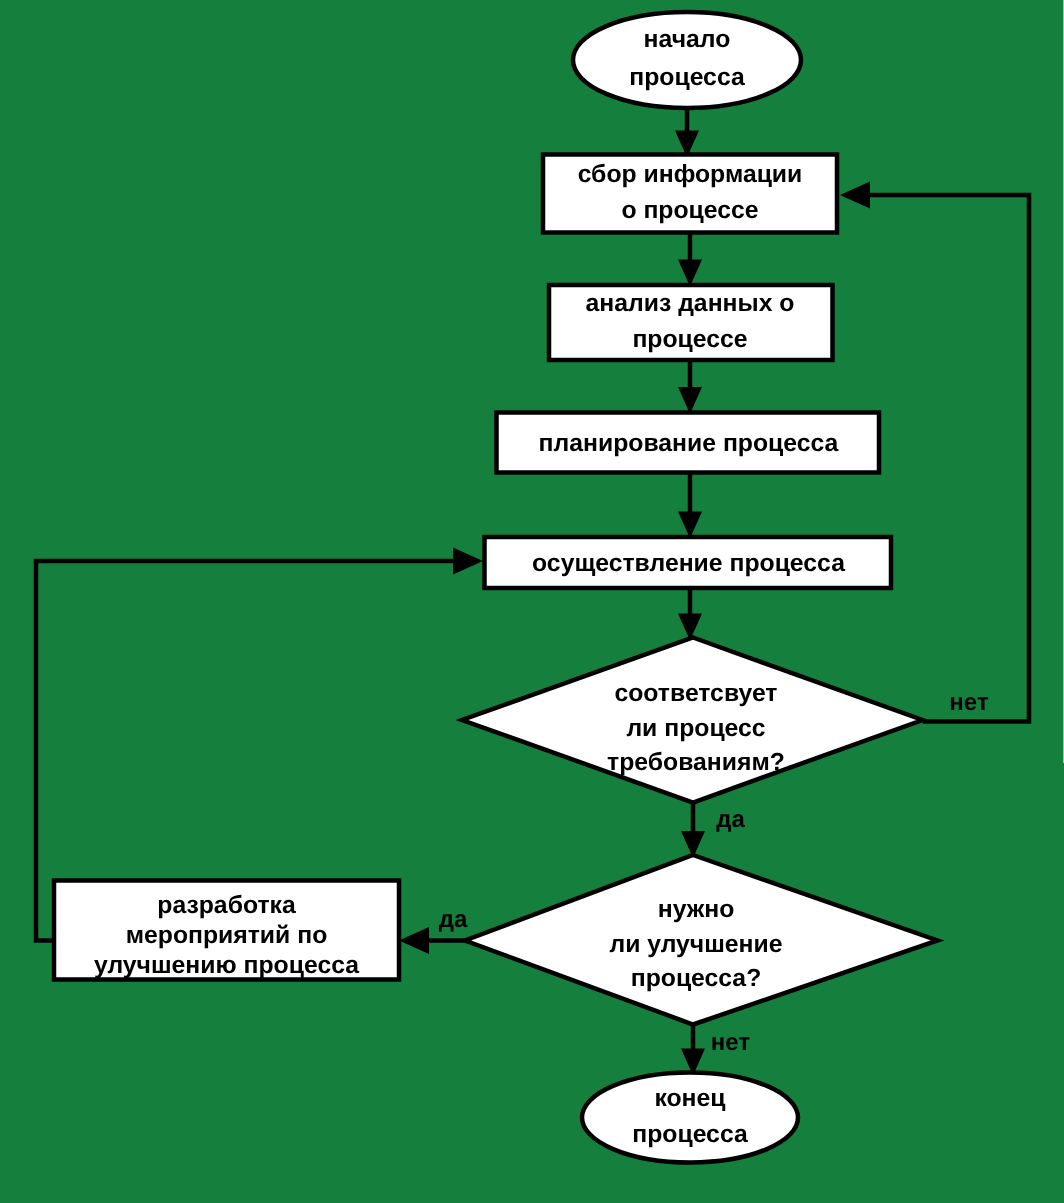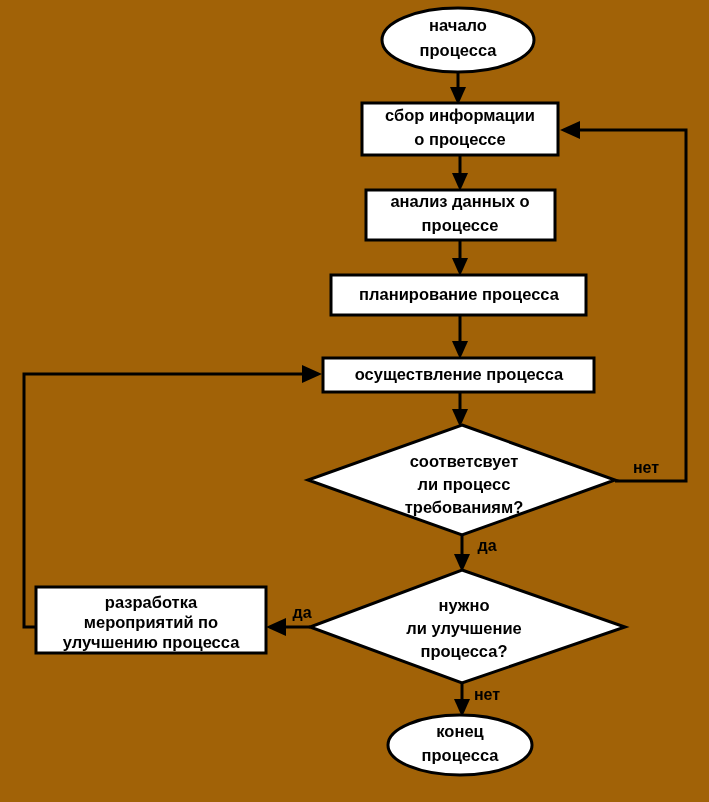--- a/index.html
+++ b/index.html
@@ -4,21 +4,21 @@
 <style>
   html, body {
     margin: 0;
     padding: 0;
     background: #ffffff;
   }
   #canvas {
     position: relative;
     width: 709px;
     height: 802px;
-    background: #a16207;
+    background: #15803d;
     overflow: hidden;
     font-family: "Liberation Sans", "DejaVu Sans", sans-serif;
   }
   #flow-svg {
     position: absolute;
     left: 0;
     top: 0;
     width: 709px;
     height: 802px;
   }

